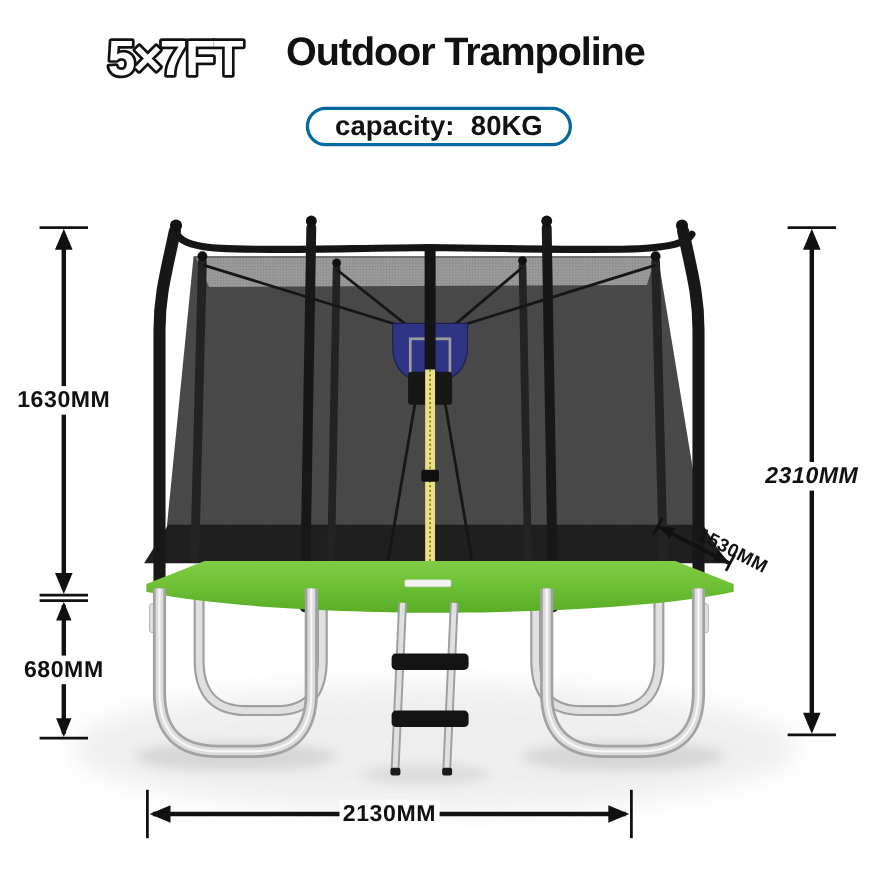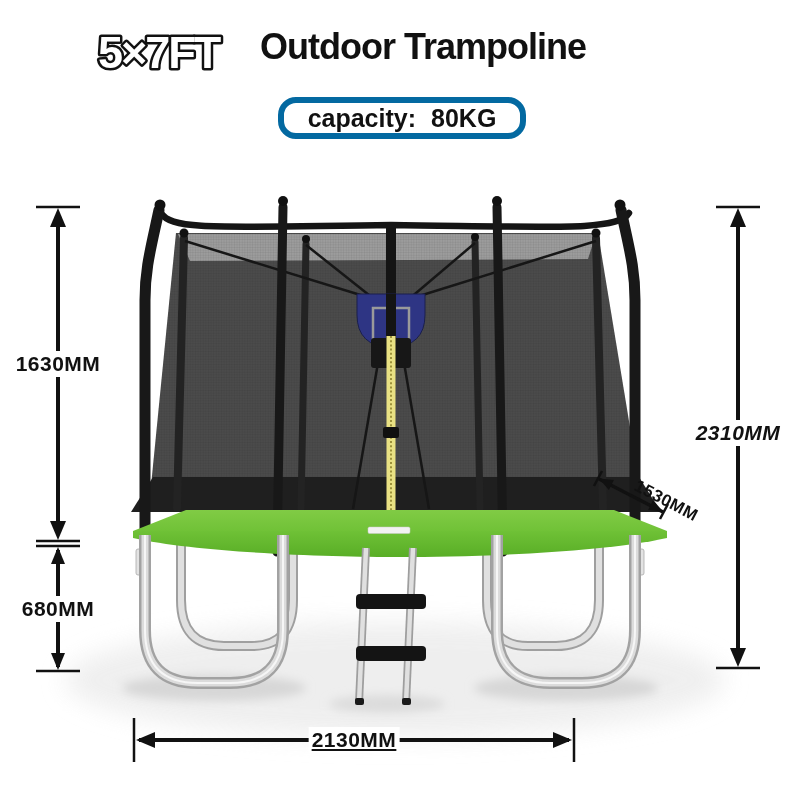--- a/index.html
+++ b/index.html
@@ -5,32 +5,32 @@
   html,body{margin:0;padding:0;background:#fff;}
   body{font-family:"Liberation Sans",sans-serif;}
   .stage{position:relative;width:800px;height:800px;background:#fff;overflow:hidden;}
   .stage svg.scene{position:absolute;left:0;top:0;}
 
   
   .logo{position:absolute;left:96px;top:20px;}
   .title{position:absolute;left:228px;top:26px;font-size:36px;font-weight:bold;
          color:#111;letter-spacing:-1px;white-space:nowrap;margin-left:32px;}
   .badge{position:absolute;left:278px;top:97px;width:236px;height:30px;
-         border:6px solid #0369a1;border-radius:18px;background:#fff;
+         border:3px solid #0369a1;border-radius:18px;background:#fff;
          display:flex;align-items:center;justify-content:center;gap:15px;
          font-size:25px;font-weight:bold;color:#111;}
 
   
   .dim{position:absolute;transform:translate(-50%,-50%);
        font-size:21px;font-weight:bold;color:#111;background:#fff;
        padding:1px 3px;white-space:nowrap;letter-spacing:0.5px;}
   .dim.l1630{left:58px;top:364px;}
   .dim.l680{left:58px;top:609px;text-align:center;}
   .dim.r2310{left:738px;top:433px;font-style:italic;}
-  .dim.b2130{left:354px;top:740px;text-decoration:underline;}
+  .dim.b2130{left:354px;top:740px;}
   .dim.d1530{left:666px;top:501px;background:transparent;font-size:17px;
        transform:translate(-50%,-50%) rotate(27.5deg);}
 </style>
 </head>
 <body>
 
 <div class="stage">
 
   <svg class="scene" width="800" height="800" viewBox="0 0 800 800">
     <defs>

